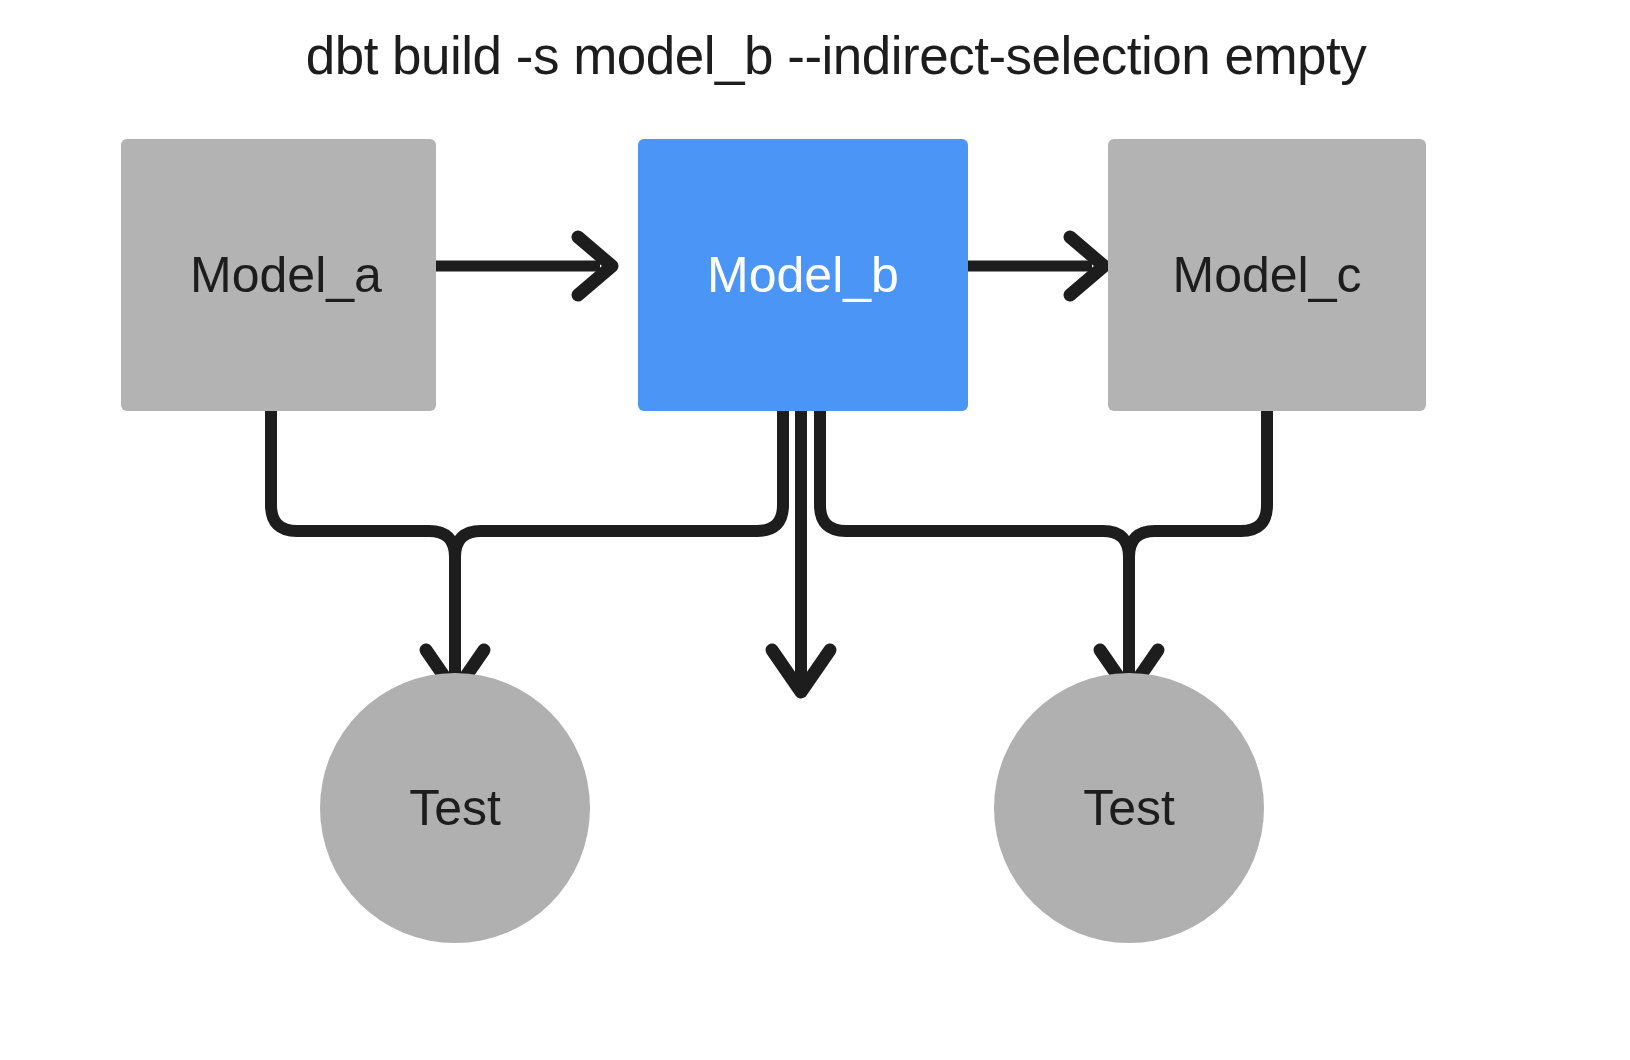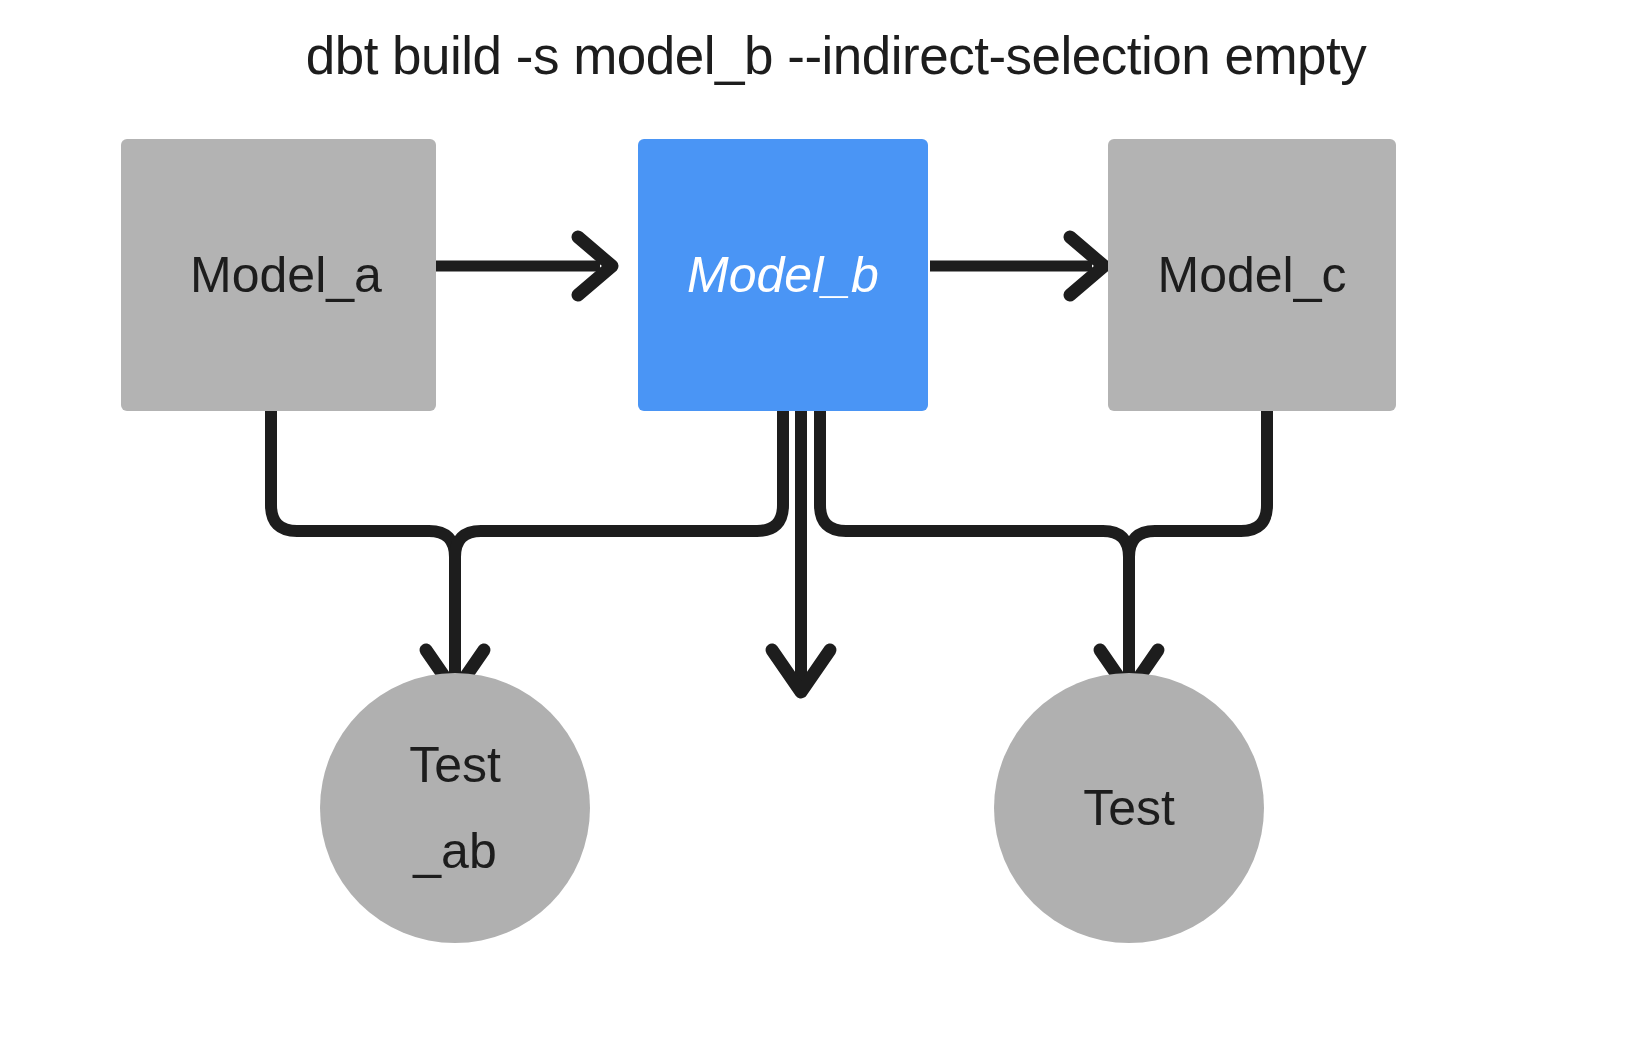--- a/index.html
+++ b/index.html
@@ -114,31 +114,30 @@
 
     <g>
       <path d="M 1267 411 L 1267 505 Q 1267 531 1241 531 L 1155 531 Q 1129 531 1129 557" stroke="#1d1d1d" stroke-width="12" fill="none" stroke-linecap="butt" stroke-linejoin="round"></path>
     </g>
   </svg>
 
   <div class="node-box gray" style="left:121px; top:139px; width:315px; height:272px;padding-left:15px;">
     <span>Model_a</span>
   </div>
 
-  <div class="node-box blue" style="left:638px; top:139px; width:290px; height:272px;font-style:italic;">
+  <div class="node-box blue" style="left:638px; top:139px; width:330px; height:272px;">
     <span>Model_b</span>
   </div>
 
-  <div class="node-box gray" style="left:1108px; top:139px; width:288px; height:272px;">
+  <div class="node-box gray" style="left:1108px; top:139px; width:318px; height:272px;">
     <span>Model_c</span>
   </div>
 
   <div class="node-circle" style="left:320px; top:673px; width:270px; height:270px;">
     <span class="circle-line">Test</span>
-    <span class="circle-line">_ab</span>
   </div>
 
 
   <div class="node-circle" style="left:994px; top:673px; width:270px; height:270px;">
     <span class="circle-line">Test</span>
   </div>
 
 </div>
 
 </body></html>

